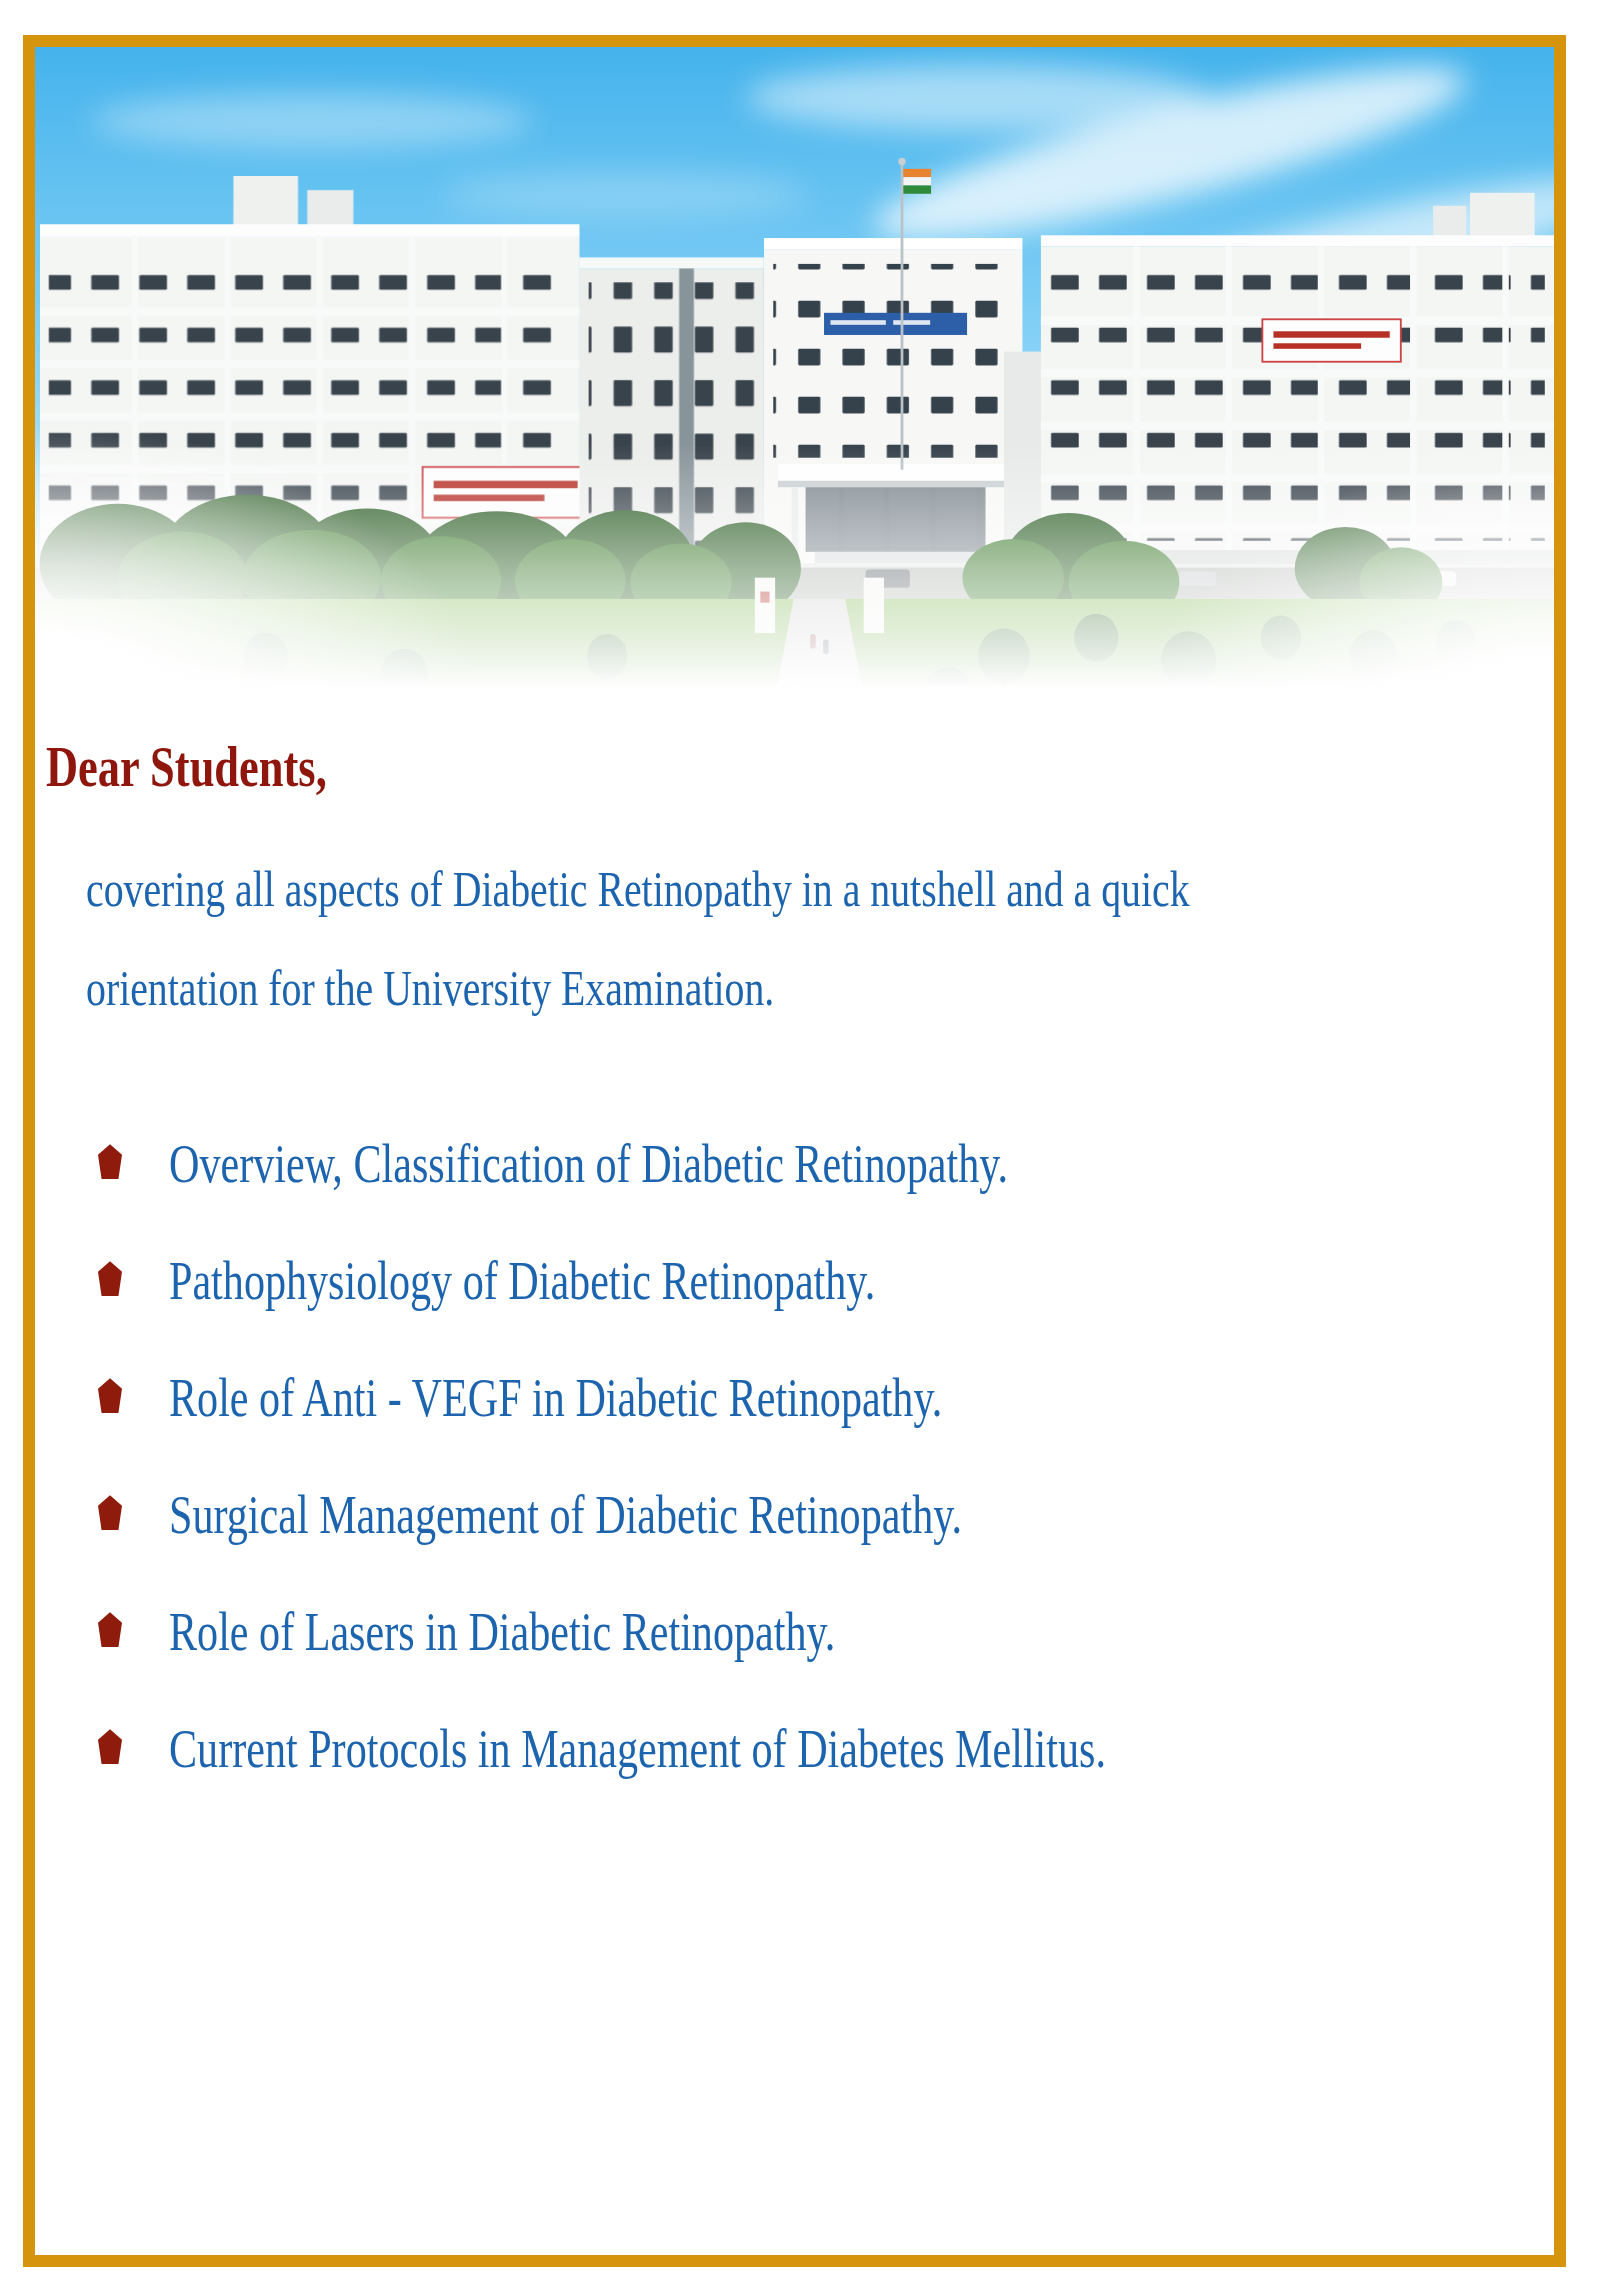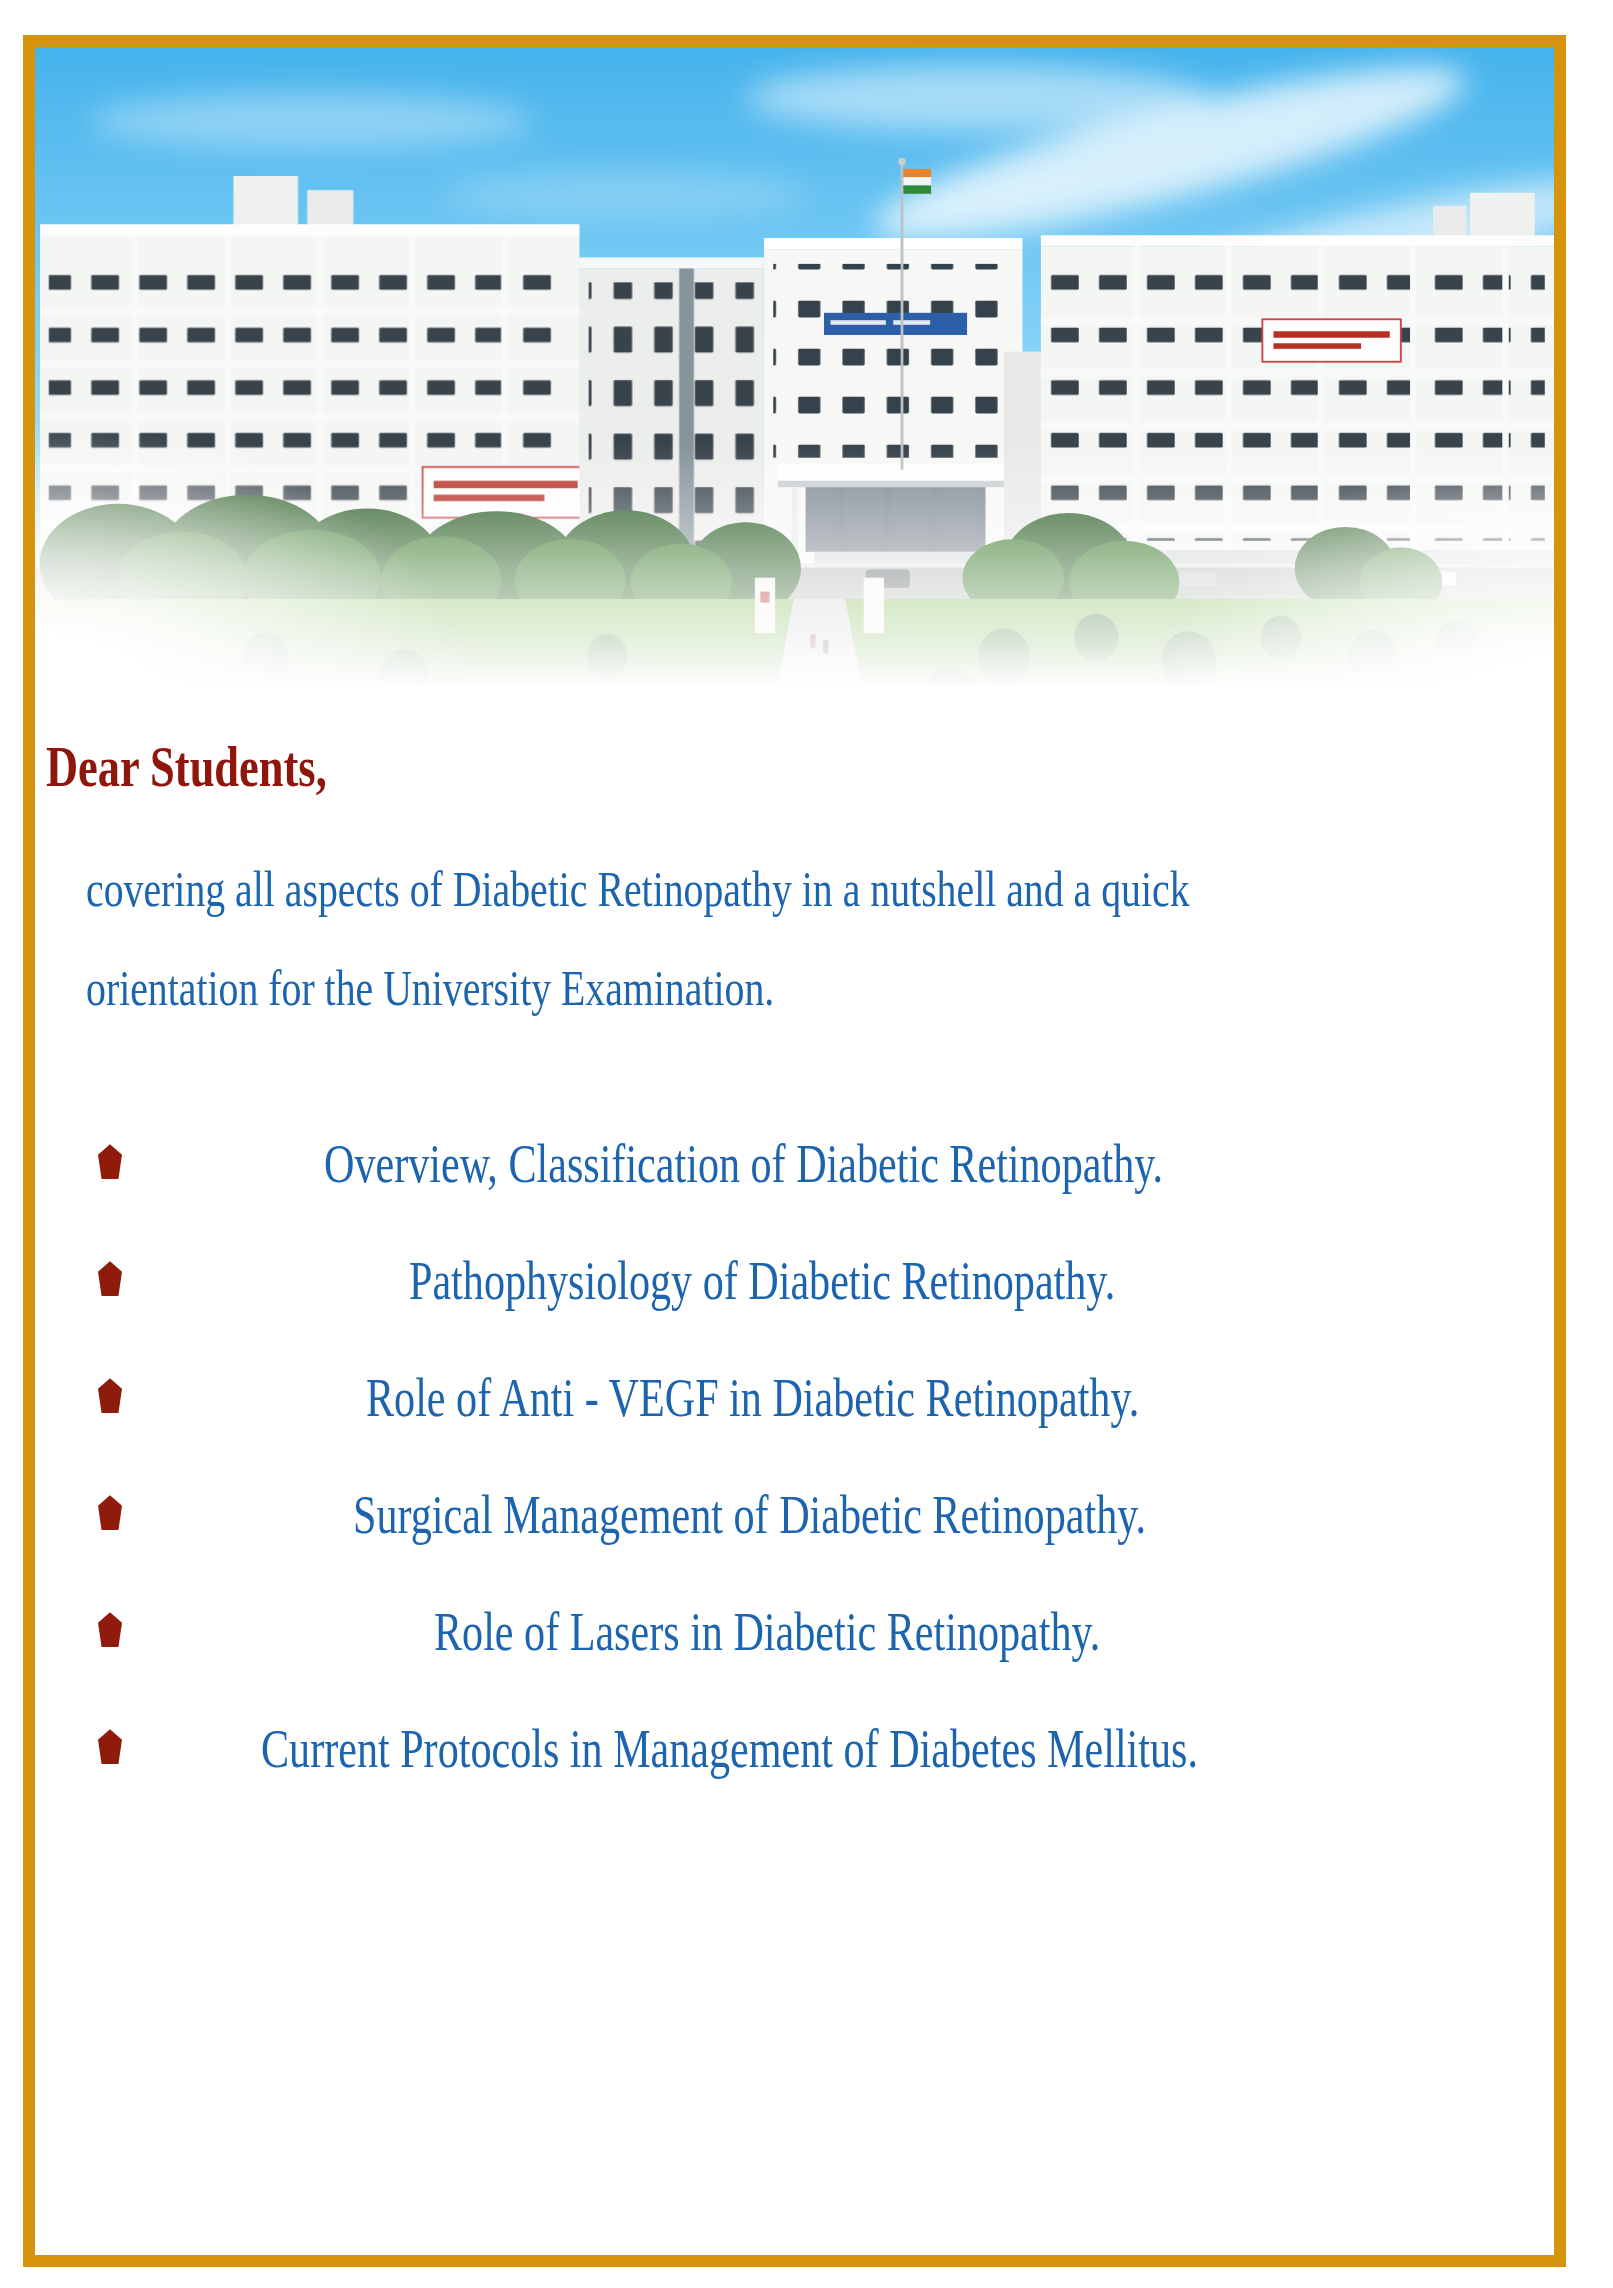--- a/index.html
+++ b/index.html
@@ -48,21 +48,21 @@
     border-bottom:4.6px solid #9B1708;
     transform:scaleX(.82);transform-origin:50% 50%;
     white-space:nowrap;
   }
   
   .topics{list-style:none;margin:67px 0 0 0;padding:0;}
   .topics li{
     position:relative;height:117px;
     display:flex;align-items:center;
     padding-left:134px;
-    font-size:54px;color:#1D64AF;justify-content:center;
+    font-size:54px;color:#1D64AF;
   }
   .bullet{
     position:absolute;left:63px;top:50%;
     width:24px;height:35px;margin-top:-19.4px;
     background:#8E1B0C;
     clip-path:polygon(50% 0%,100% 30%,85% 100%,15% 100%,0% 30%);
   }
 </style>
 </head>
 <body>

